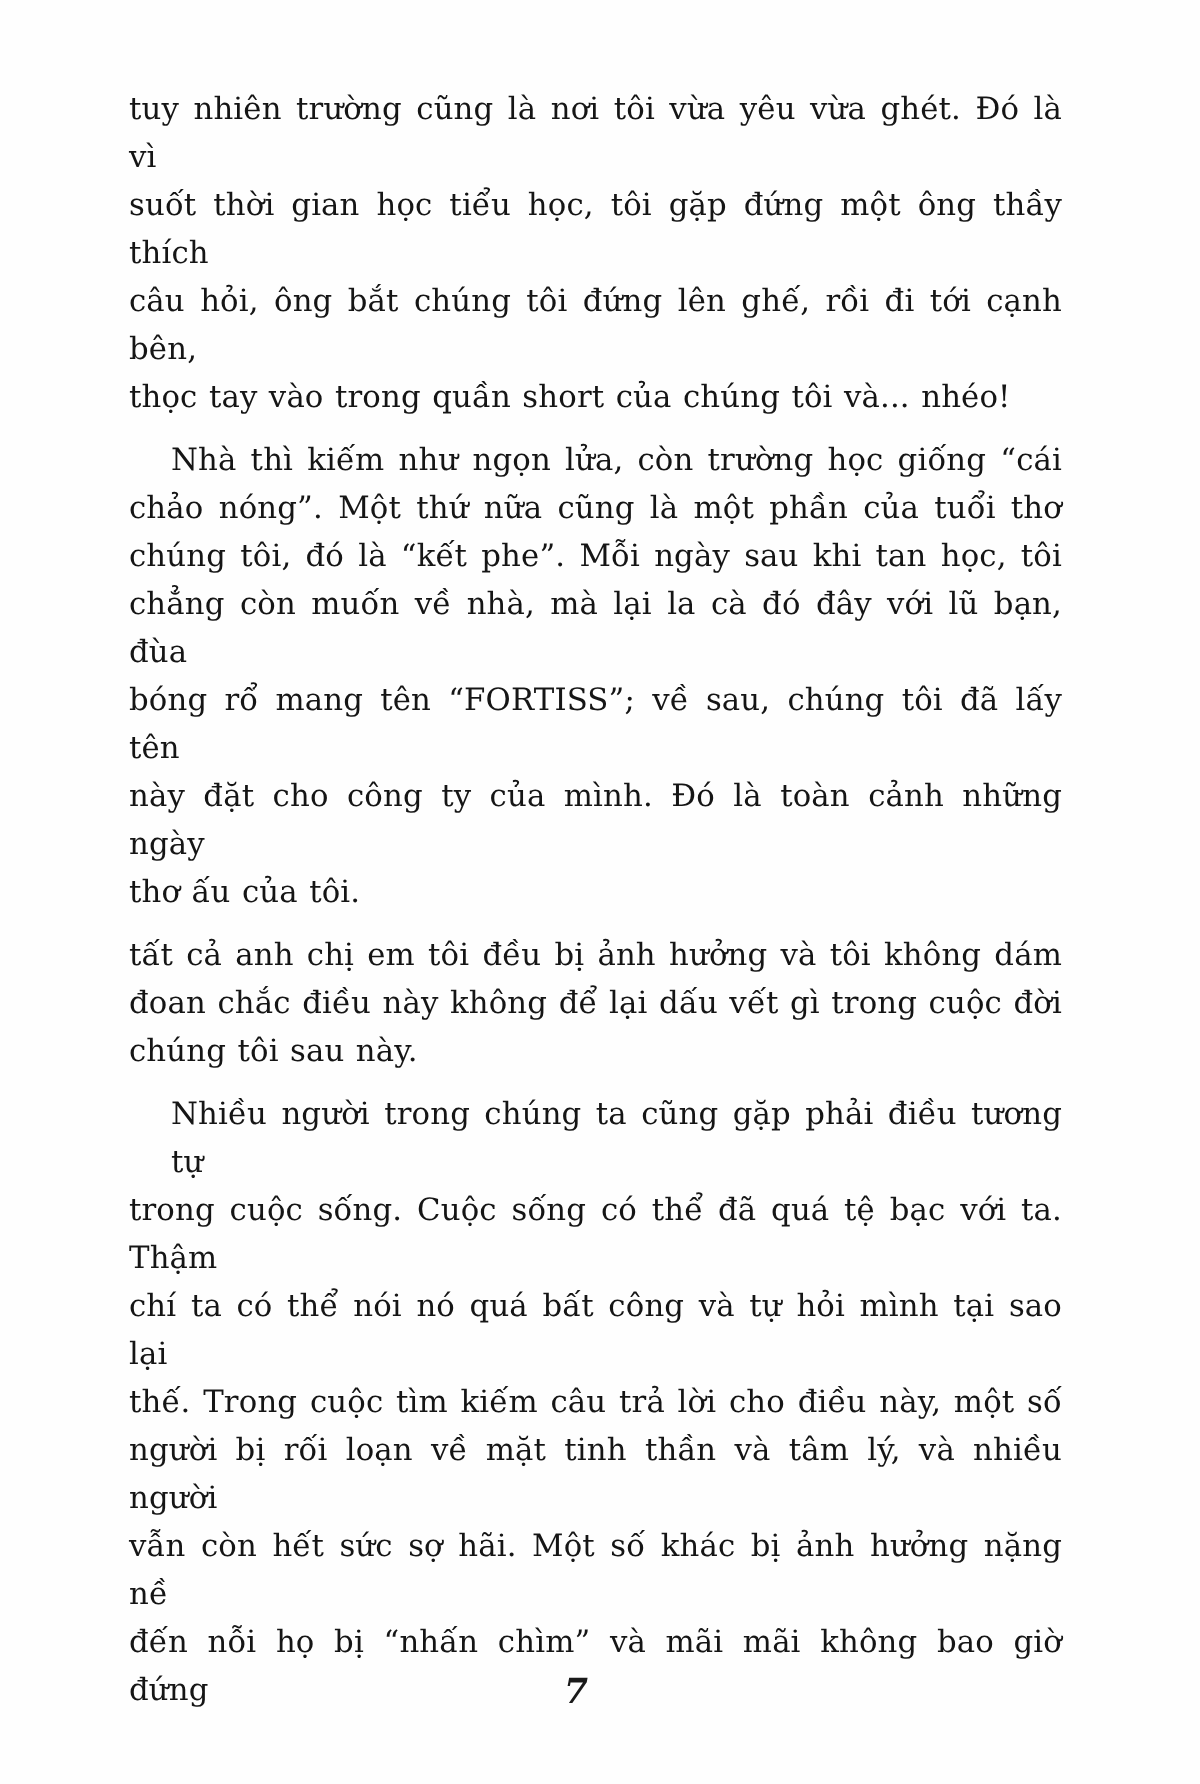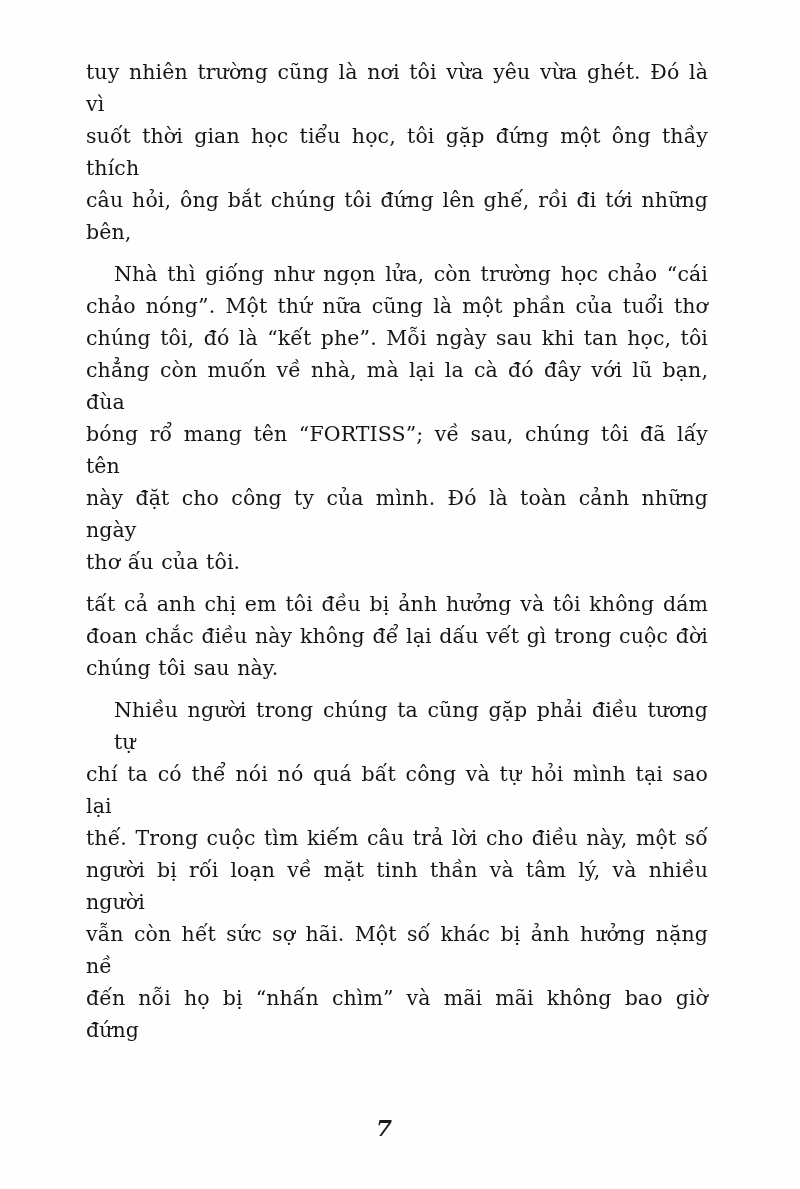--- a/index.html
+++ b/index.html
@@ -54,38 +54,40 @@
   }
 </style>
 </head>
 <body>
 
 <div class="page">
   <div class="text-block">
       <div class="para">
         <div class="line">tuy nhiên trường cũng là nơi tôi vừa yêu vừa ghét. Đó là vì</div>
         <div class="line">suốt thời gian học tiểu học, tôi gặp đứng một ông thầy thích</div>
-        <div class="line">câu hỏi, ông bắt chúng tôi đứng lên ghế, rồi đi tới những bên,</div>
+        <div class="line">câu hỏi, ông bắt chúng tôi đứng lên ghế, rồi đi tới cạnh bên,</div>
+        <div class="line last">thọc tay vào trong quần short của chúng tôi và... nhéo!</div>
       </div>
       <div class="para">
-        <div class="line indent">Nhà thì giống như ngọn lửa, còn trường học chảo “cái</div>
+        <div class="line indent">Nhà thì kiếm như ngọn lửa, còn trường học giống “cái</div>
         <div class="line">chảo nóng”. Một thứ nữa cũng là một phần của tuổi thơ</div>
         <div class="line">chúng tôi, đó là “kết phe”. Mỗi ngày sau khi tan học, tôi</div>
         <div class="line">chẳng còn muốn về nhà, mà lại la cà đó đây với lũ bạn, đùa</div>
         <div class="line">bóng rổ mang tên “FORTISS”; về sau, chúng tôi đã lấy tên</div>
         <div class="line">này đặt cho công ty của mình. Đó là toàn cảnh những ngày</div>
         <div class="line last">thơ ấu của tôi.</div>
       </div>
       <div class="para">
         <div class="line">tất cả anh chị em tôi đều bị ảnh hưởng và tôi không dám</div>
         <div class="line">đoan chắc điều này không để lại dấu vết gì trong cuộc đời</div>
         <div class="line last">chúng tôi sau này.</div>
       </div>
       <div class="para">
         <div class="line indent">Nhiều người trong chúng ta cũng gặp phải điều tương tự</div>
+        <div class="line">trong cuộc sống. Cuộc sống có thể đã quá tệ bạc với ta. Thậm</div>
         <div class="line">chí ta có thể nói nó quá bất công và tự hỏi mình tại sao lại</div>
         <div class="line">thế. Trong cuộc tìm kiếm câu trả lời cho điều này, một số</div>
         <div class="line">người bị rối loạn về mặt tinh thần và tâm lý, và nhiều người</div>
         <div class="line">vẫn còn hết sức sợ hãi. Một số khác bị ảnh hưởng nặng nề</div>
         <div class="line">đến nỗi họ bị “nhấn chìm” và mãi mãi không bao giờ đứng</div>
       </div>
     </div>
   <div class="page-number">7</div>
 </div>
 

